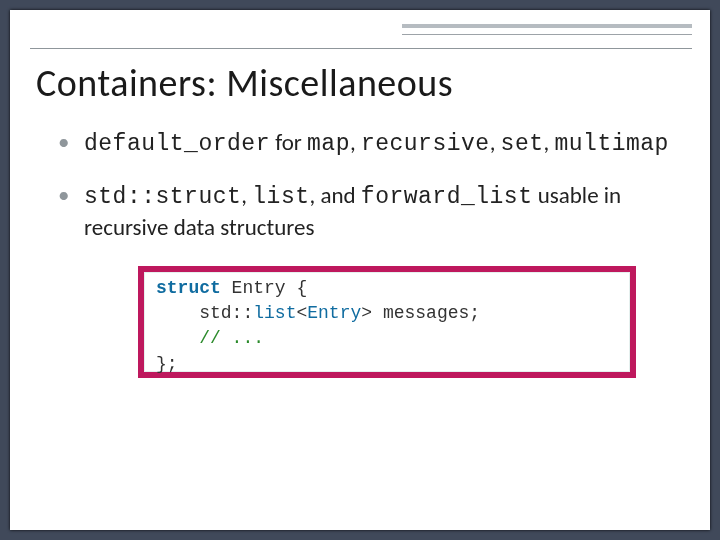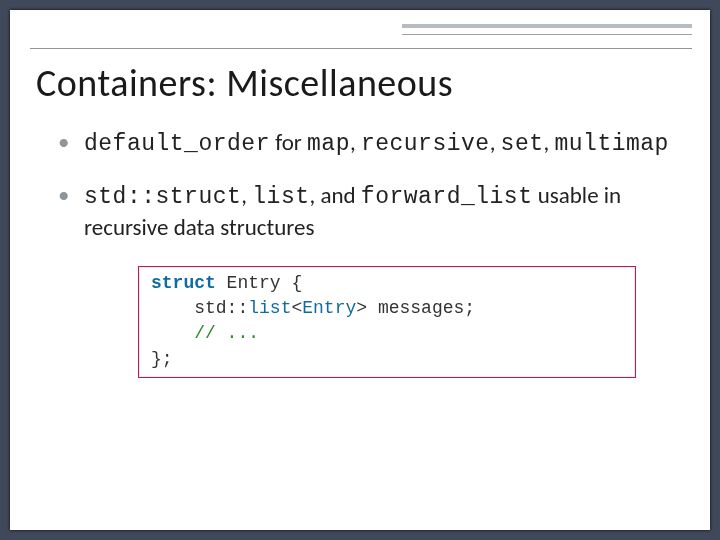--- a/index.html
+++ b/index.html
@@ -80,21 +80,21 @@
     color: #8f969b;
     font-size: 23px;
   }
   .mono { font-family: Consolas, "Courier New", monospace; letter-spacing: 0.5px; }
   .codebox {
     position: absolute;
     top: 256px;
     left: 128px;
     width: 498px;
     height: 112px;
-    border: 1px solid #be185d;
+    border: 6px solid #be185d;
     background: #ffffff;
     padding: 4px 12px 8px 12px;
     font-family: Consolas, "Courier New", monospace;
     font-size: 18px;
     line-height: 1.4;
     color: #333;
     box-shadow: 0 0 0 1px #e5f0ee inset;
     white-space: pre;
   }
   .kw { color: #106ca0; font-weight: bold; }

